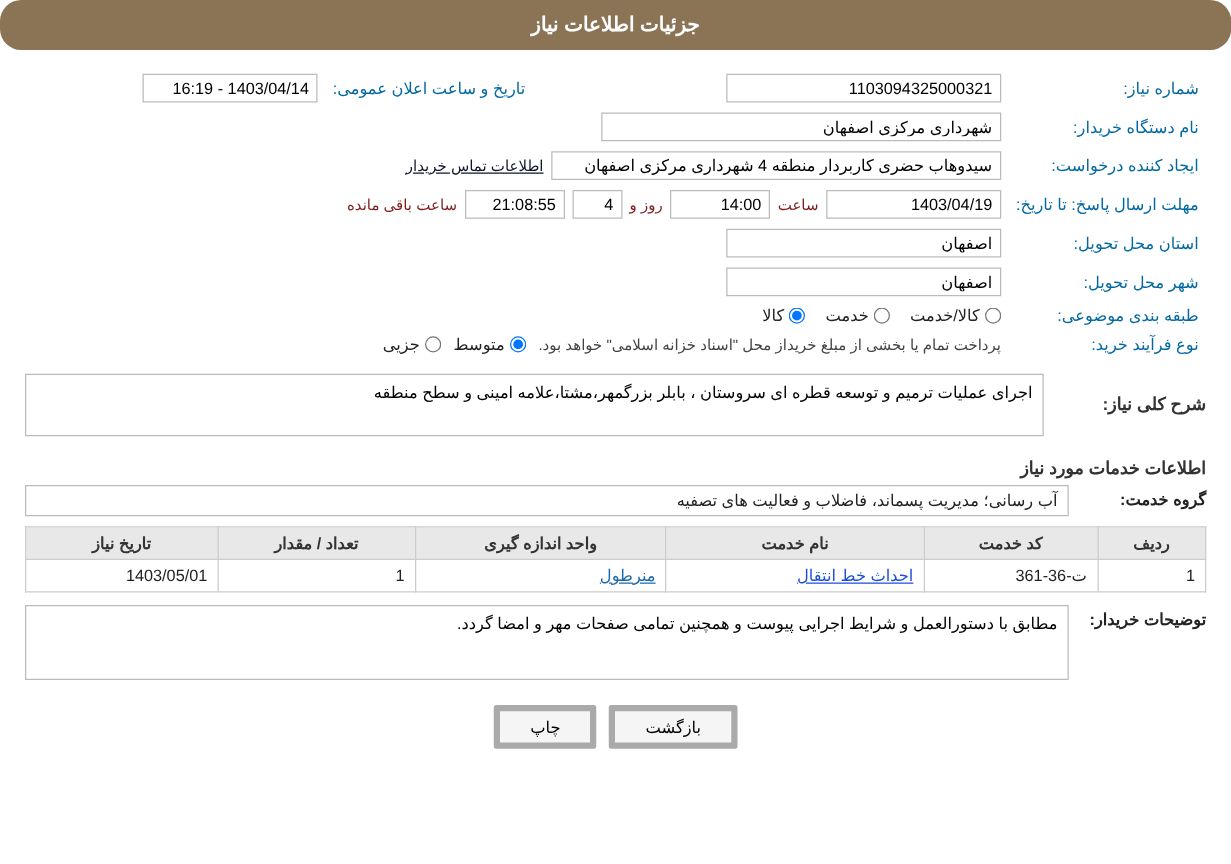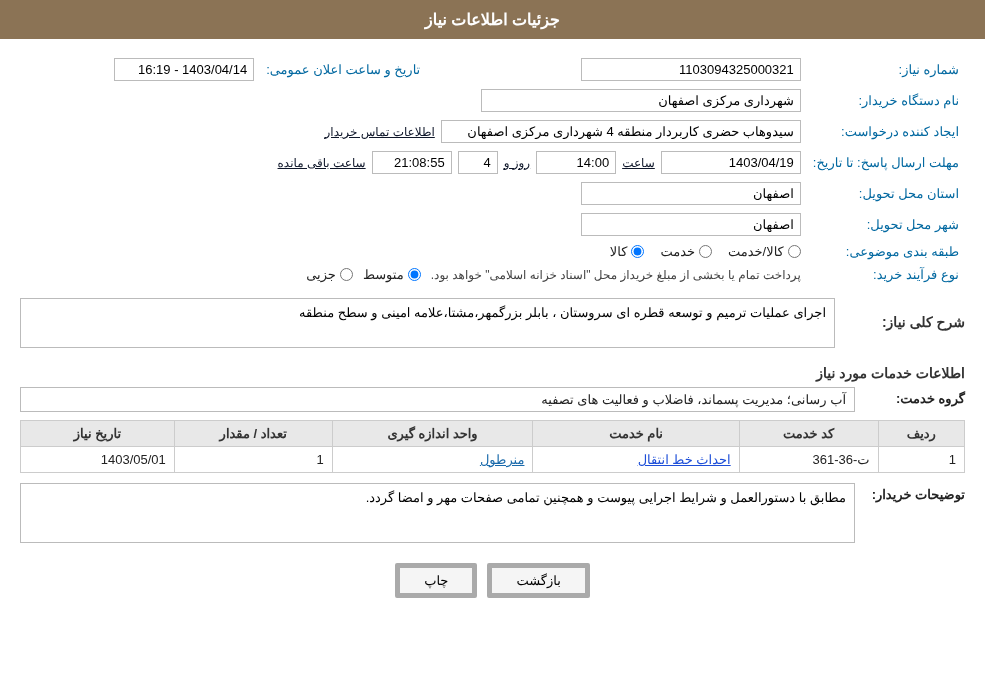--- a/index.html
+++ b/index.html
@@ -18,20 +18,21 @@
       padding-bottom: 20px;
     }
     .header-bar {
       background: #8B7355;
       color: #fff;
       text-align: center;
       padding: 10px 0;
       font-size: 16px;
       font-weight: bold;
       letter-spacing: 1px;
+      border-radius: 17px;
     }
     .content-area {
       padding: 15px 20px;
     }
     .info-table {
       width: 100%;
       border-collapse: collapse;
     }
     .info-table td {
       padding: 4px 6px;
@@ -193,23 +194,22 @@
     }
     .btn-print {
       background: #f5f5f5;
       border-color: #aaa;
     }
     .btn-back {
       background: #f5f5f5;
       border-color: #aaa;
     }
     .inline-label {
-      color: #0f172a;
+      color: #7f1d1d;
       font-size: 12px;
-      text-decoration: underline;
     }
   </style>
 </head>
 <body>
 
 <div class="page-wrapper">
 
   <div class="header-bar">
     <span>جزئیات اطلاعات نیاز</span>
   </div>

